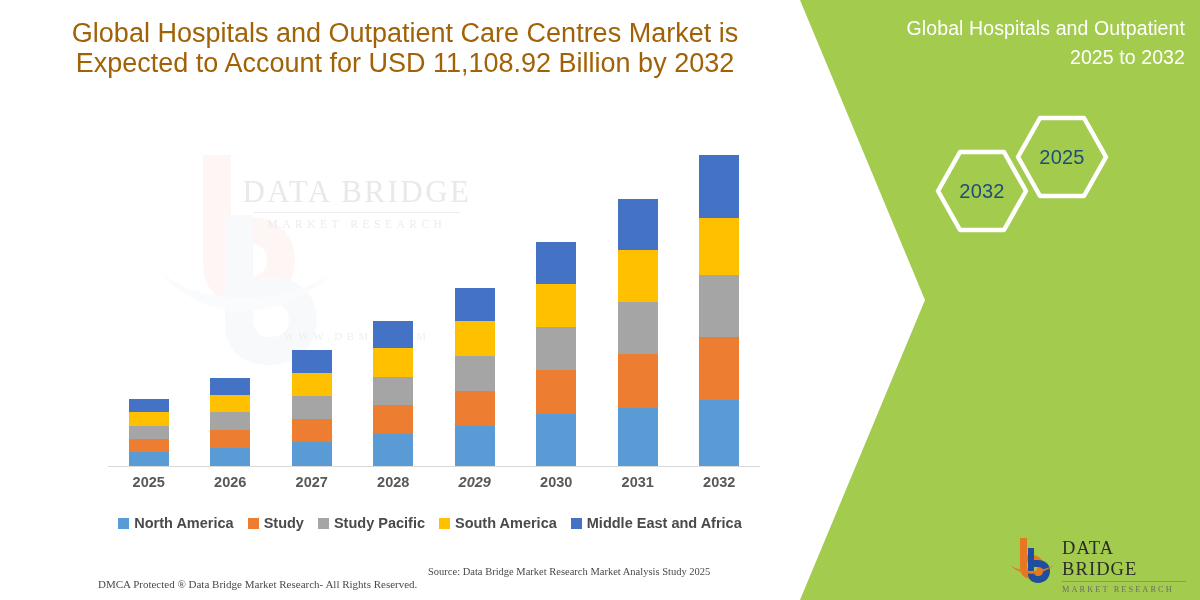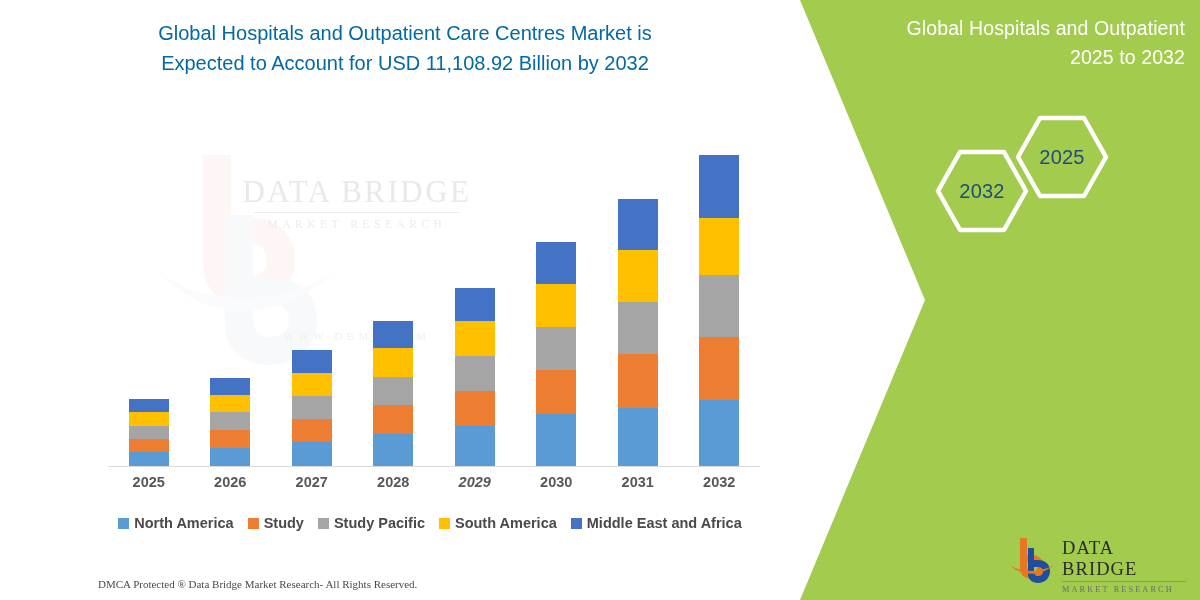--- a/index.html
+++ b/index.html
@@ -28,21 +28,21 @@
   
   .logo{position:absolute;left:1008px;top:534px;width:180px;height:52px;}
   .logo-mark{position:absolute;left:0;top:0;width:48px;height:50px;}
   .logo-text{position:absolute;left:54px;top:4px;width:126px;}
   .logo-text .l1{font-family:"Liberation Serif",serif;font-size:18.5px;letter-spacing:1.1px;color:#2b2b2b;line-height:21px;}
   .logo-rule{height:1px;background:#e07a2e;margin:1px 0 2px 0;width:124px;}
   .logo-text .l2{font-family:"Liberation Serif",serif;font-size:8.3px;letter-spacing:2.1px;color:#6d6d6d;line-height:11px;}
 
   
   .chart-title{position:absolute;left:60px;top:18px;width:690px;text-align:center;
-    font-size:20px;line-height:30px;color:#0369a1;}
+    font-size:27px;line-height:30px;color:#a16207;}
   .chart-title span{display:block;}
   .watermark{position:absolute;left:155px;top:145px;width:340px;height:230px;opacity:.30;pointer-events:none;}
   .wm-text{position:absolute;left:232px;top:175px;width:250px;text-align:center;}
   .wm-t1{font-family:"Liberation Serif",serif;font-size:31px;letter-spacing:2.5px;color:#e9e9ec;line-height:34px;}
   .wm-rule{height:1px;background:#ededf0;margin:3px auto 5px auto;width:206px;}
   .wm-t2{font-family:"Liberation Serif",serif;font-size:11.5px;letter-spacing:4.5px;color:#ececef;}
   .wm-t3{position:absolute;left:232px;top:330px;width:250px;text-align:center;
     font-family:"Liberation Serif",serif;font-size:11px;letter-spacing:4.5px;color:#efeff2;}
 
   .axis-line{position:absolute;left:108px;top:466px;width:652px;height:1px;background:#d9d9d9;}
@@ -220,15 +220,16 @@
         <span class="legend-label">South America</span>
       </div>
       <div class="legend-item">
         <span class="legend-swatch" style="background: rgb(68, 114, 196);"></span>
         <span class="legend-label">Middle East and Africa</span>
       </div>
     </div>
 
   <div class="footer">
     <div class="footer-left">DMCA Protected ® Data Bridge Market Research- All Rights Reserved.</div>
+    <div class="footer-right">Source: Data Bridge Market Research  Market Analysis Study 2025</div>
   </div>
 
 </div>
 
 </body></html>

